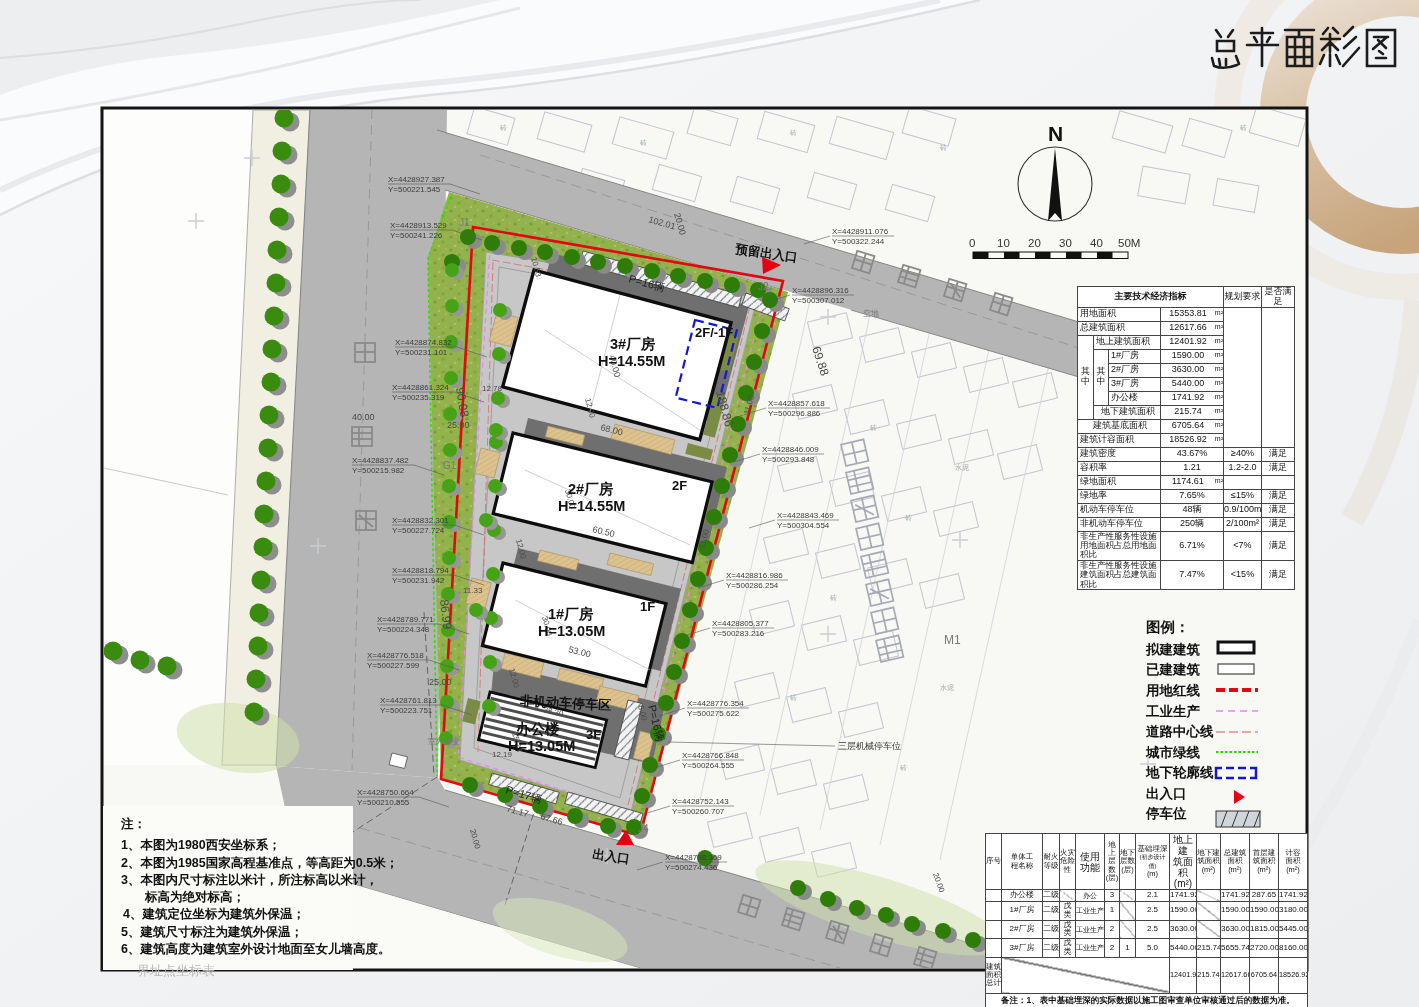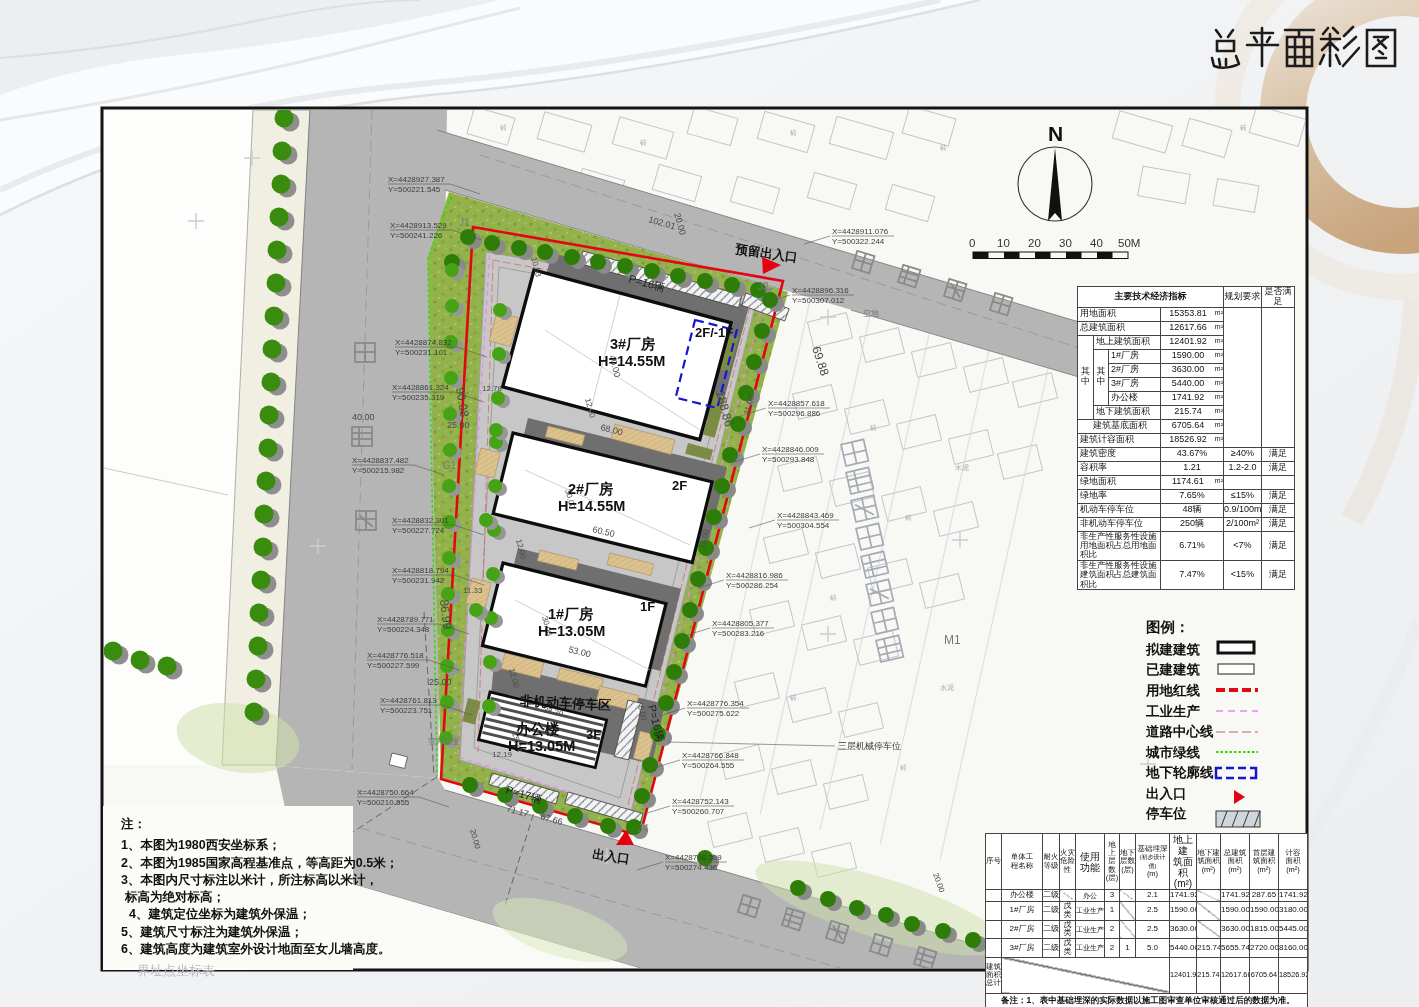--- a/index.html
+++ b/index.html
@@ -821,21 +821,21 @@
       </tr>
 <tr style="height:14px">
         <td style="text-align:left;padding-left:2px">3#厂房</td>
         <td>5440.00<span style="float:right;font-size:7px">m²</span></td>
       </tr>
 <tr style="height:14px">
         <td style="text-align:left;padding-left:2px">办公楼</td>
         <td>1741.92<span style="float:right;font-size:7px">m²</span></td>
       </tr>
 <tr style="height:14px">
-        <td colspan="2" style="text-align:left;padding-left:2px">地下建筑面积</td>
+        <td colspan="2" style="text-align:center;padding-left:2px">地下建筑面积</td>
         <td>215.74<span style="float:right;font-size:7px">m²</span></td>
       </tr>
 <tr style="height:14px">
         <td colspan="3" style="text-align:center;padding-left:2px">建筑基底面积</td>
         <td>6705.64<span style="float:right;font-size:7px">m²</span></td>
       </tr>
 <tr style="height:14px">
         <td colspan="3" style="text-align:left;padding-left:2px">建筑计容面积</td>
         <td>18526.92<span style="float:right;font-size:7px">m²</span></td>
       </tr>
@@ -1023,18 +1023,18 @@
 <path d="M13,173 L7,189 M24,173 L18,189 M35,173 L29,189 M46,173 L40,189" stroke="#333" stroke-width="1"></path>
 </g>
 </svg>
 </div>
 
 <div class="notes">
 <div style="margin:10px 0 4px 18px">注：</div>
 <div style="margin-left:18px">1、本图为1980西安坐标系；</div>
 <div style="margin-left:18px">2、本图为1985国家高程基准点，等高距为0.5米；</div>
 <div style="margin-left:18px">3、本图内尺寸标注以米计，所注标高以米计，</div>
-<div style="margin-left:22px">标高为绝对标高；</div>
-<div style="margin-left:26px">4、建筑定位坐标为建筑外保温；</div>
+<div style="margin-left:42px">标高为绝对标高；</div>
+<div style="margin-left:20px">4、建筑定位坐标为建筑外保温；</div>
 <div style="margin-left:18px">5、建筑尺寸标注为建筑外保温；</div>
 <div style="margin-left:18px">6、建筑高度为建筑室外设计地面至女儿墙高度。</div>
 <div style="margin-left:34px;color:#b9b9b9;font-weight:normal;font-size:13px;margin-top:4px">界址点坐标表</div>
 </div>
 
 </body></html>

